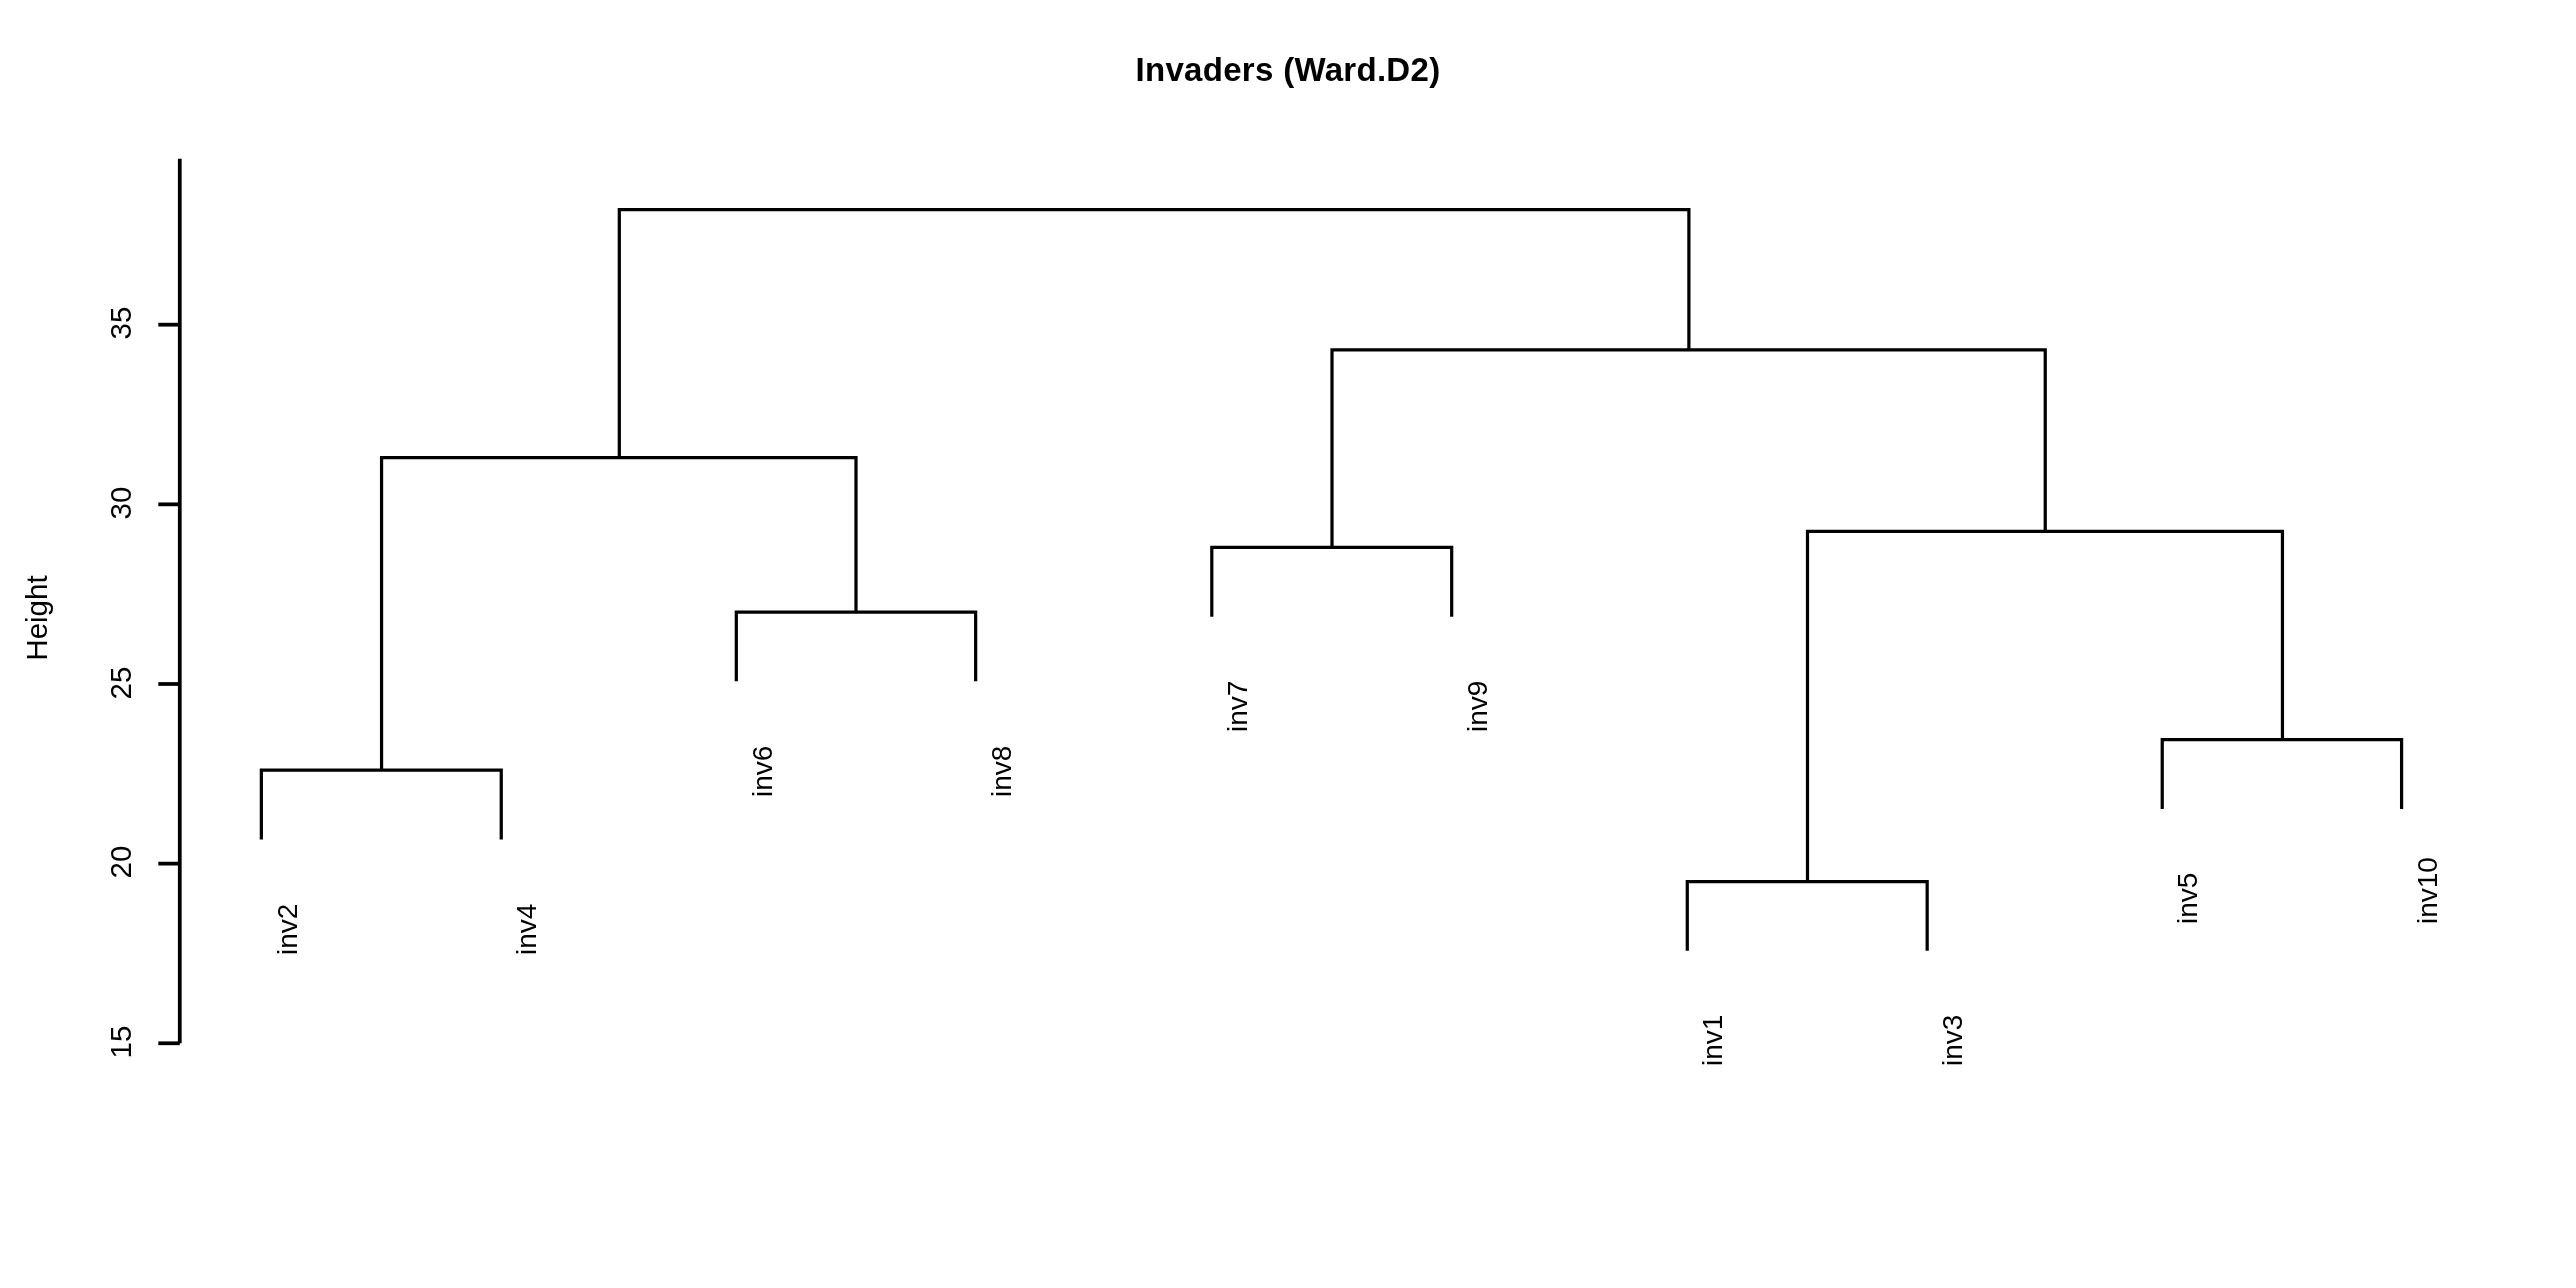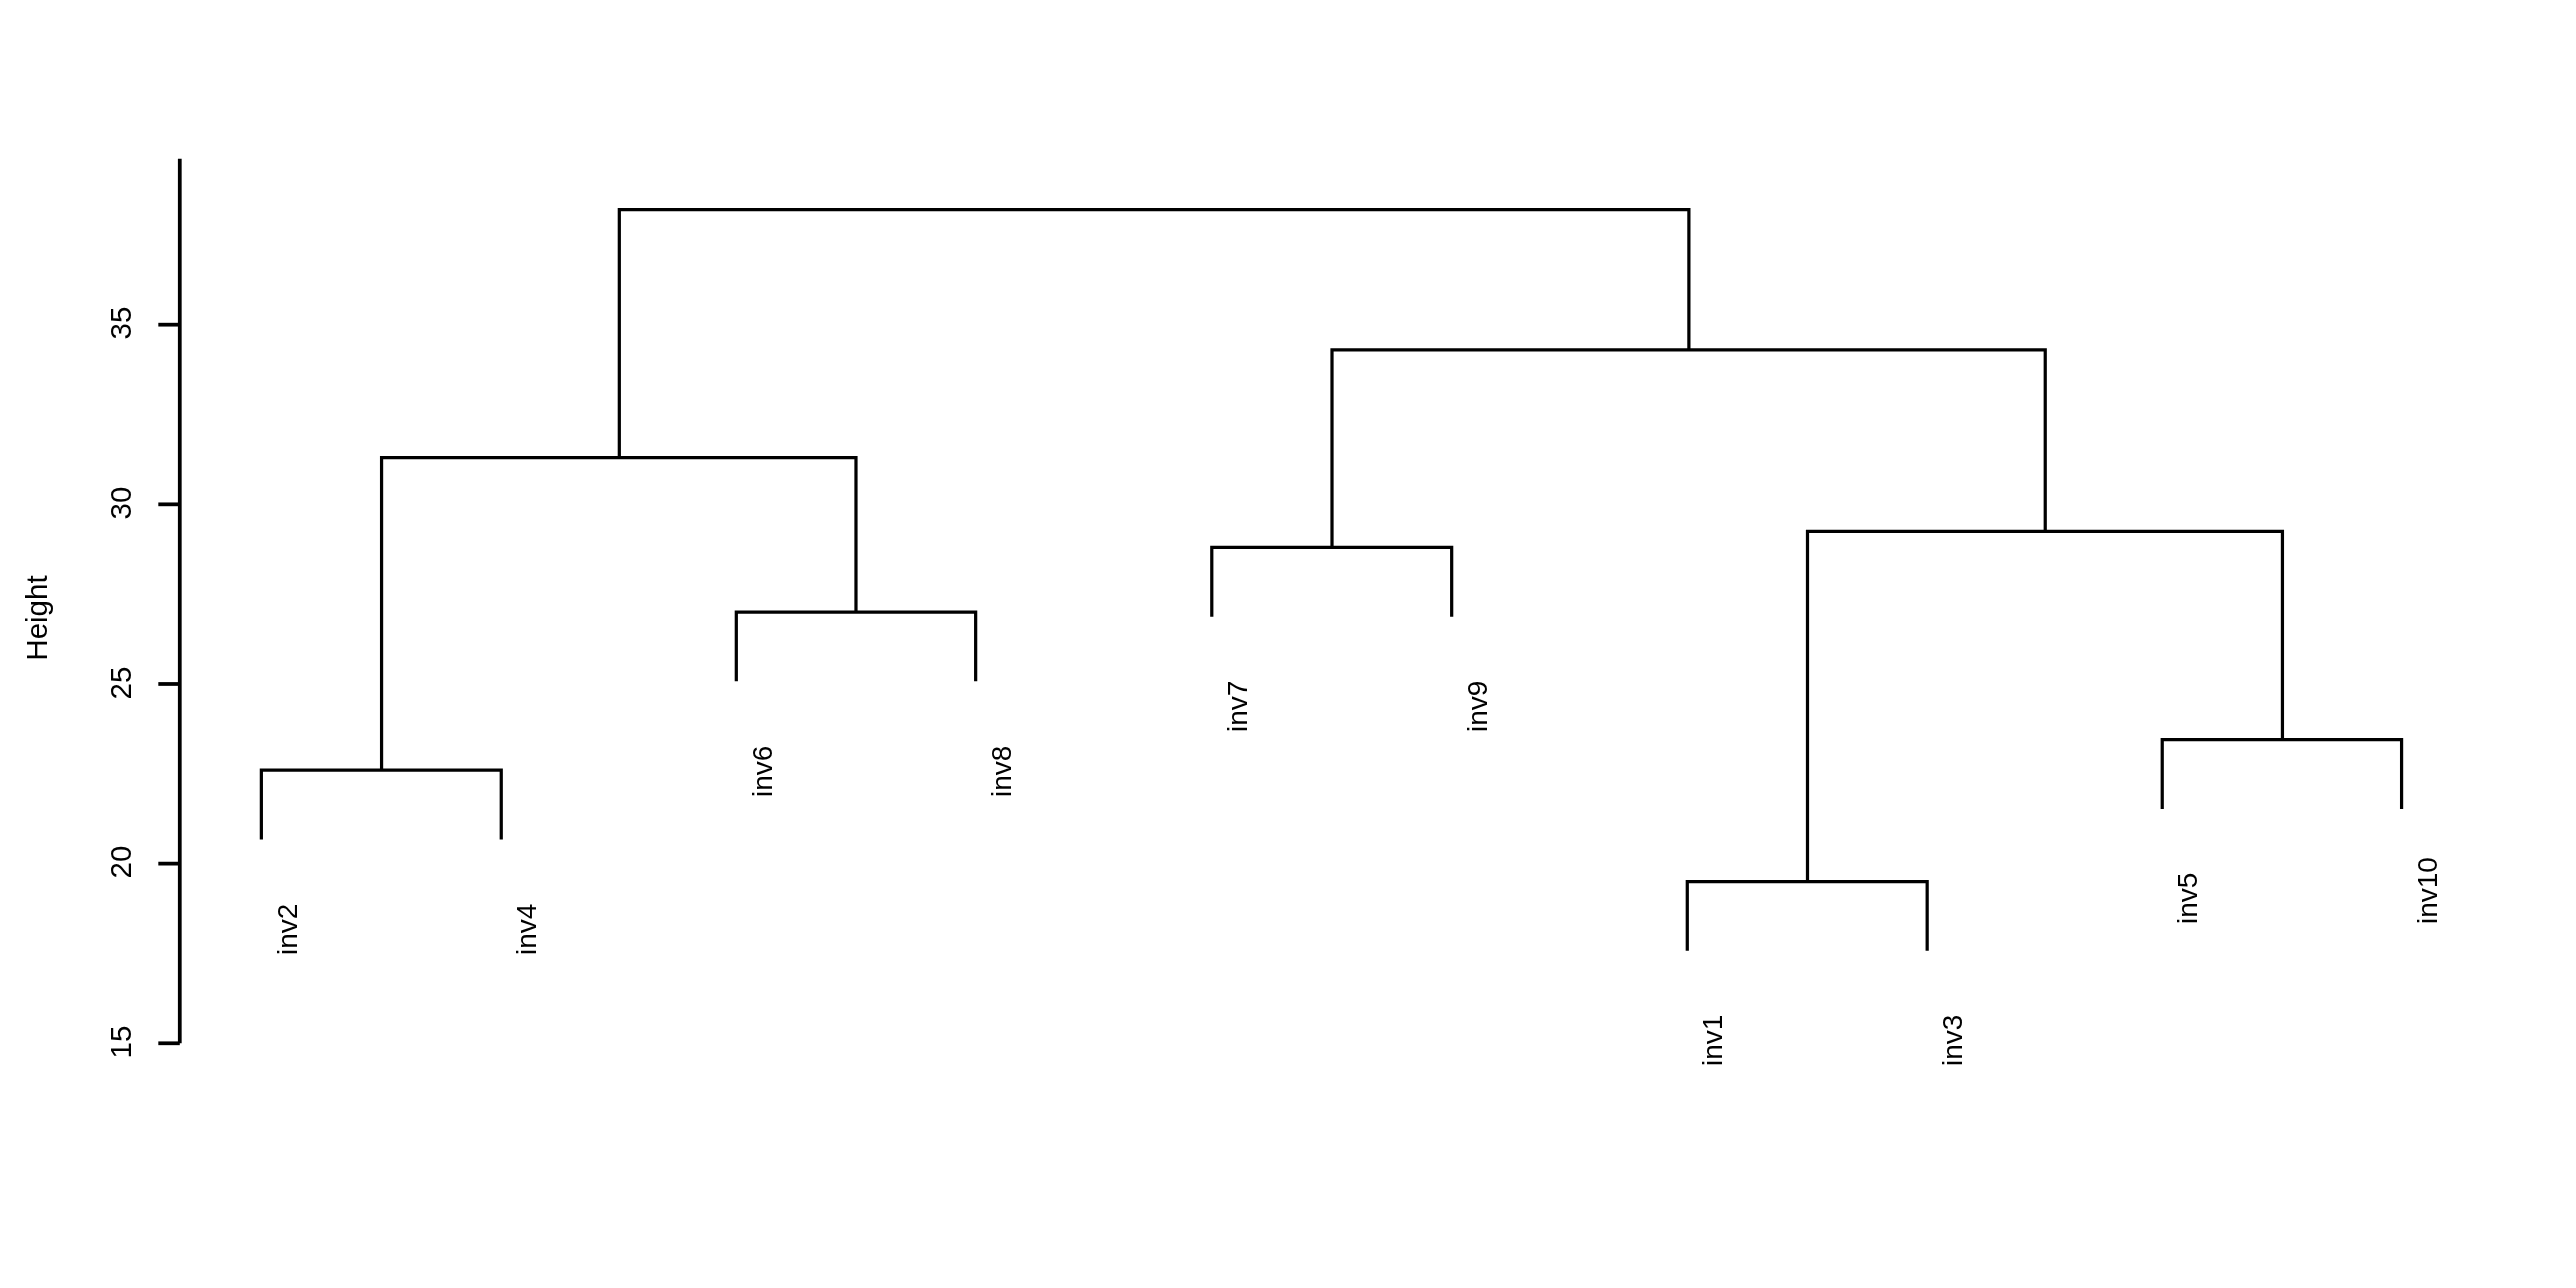--- a/index.html
+++ b/index.html
@@ -77,20 +77,21 @@
   }
   .axis-line { stroke-width: 7; }
   .tick-line { stroke-width: 7; }
   .branch { stroke-width: 6; }
 </style>
 </head>
 <body>
 
 <div id="plot-root">
 
+  <div id="plot-title">Invaders (Ward.D2)</div>
 
   <div id="ylab">Height</div>
 
   <svg id="dendro" viewBox="0 0 4800 2400" preserveAspectRatio="none" aria-hidden="true">
     <g id="axis-group">
         <line x1="335" y1="296" x2="335" y2="1944" class="axis-line"></line>
         <line x1="295" y1="1944" x2="335" y2="1944" class="tick-line"></line>
         <line x1="295" y1="1609.25" x2="335" y2="1609.25" class="tick-line"></line>
         <line x1="295" y1="1274.5" x2="335" y2="1274.5" class="tick-line"></line>
         <line x1="295" y1="939.75" x2="335" y2="939.75" class="tick-line"></line>

